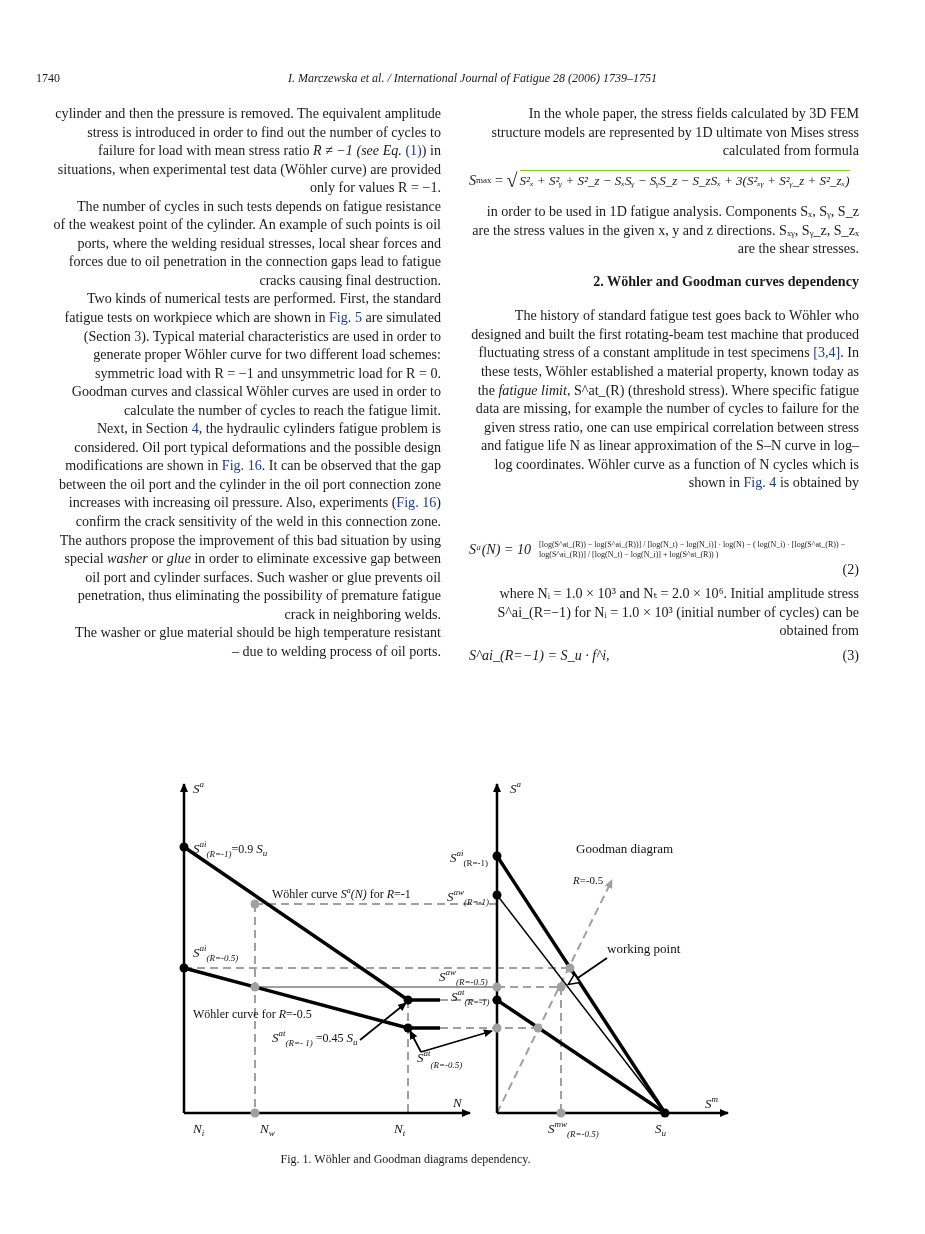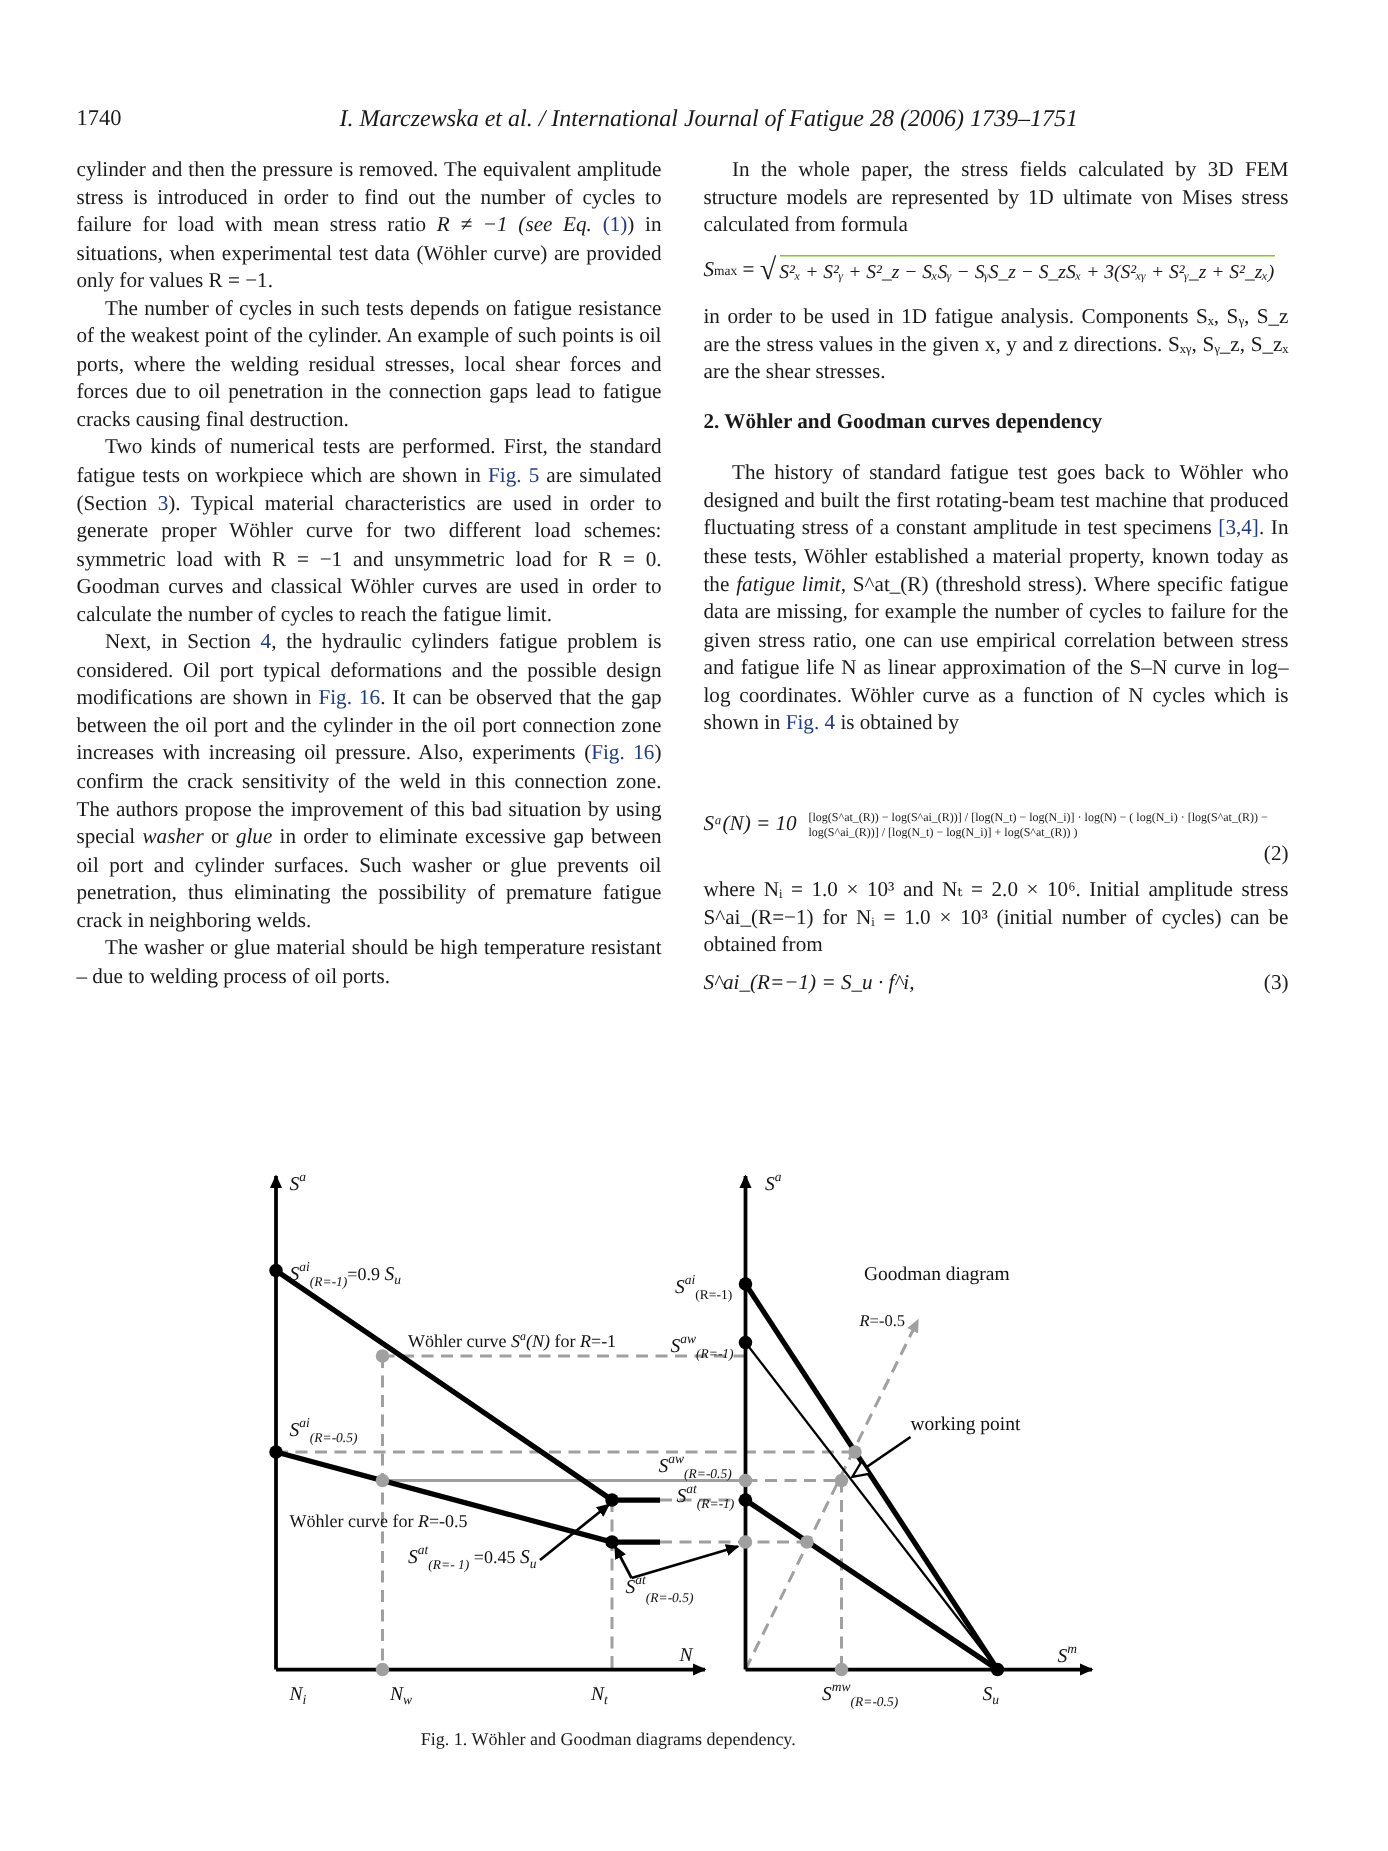--- a/index.html
+++ b/index.html
@@ -1,24 +1,24 @@
 <!DOCTYPE html>
 <html><head>
 <meta charset="utf-8">
 <style>
   html, body { margin: 0; padding: 0; background: #ffffff; }
   body { width: 925px; height: 1234px; position: relative; overflow: hidden;
          font-family: "Liberation Serif", "DejaVu Serif", serif; color: #1a1a1a; }
   .abs { position: absolute; }
-  .hdr-num { left: 51px; top: 71px; font-size: 15px; }
-  .hdr-title { left: 0; width: 925px; top: 71px; text-align: center; font-size: 16px; font-style: italic; padding-left: 20px; box-sizing: border-box;}
+  .hdr-num { left: 36px; top: 71px; font-size: 12px; }
+  .hdr-title { left: 0; width: 925px; top: 71px; text-align: center; font-size: 12px; font-style: italic; padding-left: 20px; box-sizing: border-box;}
   .col { position: absolute; font-size: 14.1px; line-height: 18.55px; text-align: justify; }
   .col-left { left: 51px; top: 104px; width: 390px; }
   .col-right { left: 469px; top: 104px; width: 390px; }
-  .col p { margin: 0; text-indent: 0; }
+  .col p { margin: 0; text-indent: 0; text-align: right; }
   .col p.ind { text-indent: 19px; }
   .col p.noind { text-indent: 0; }
   .link { color: #1e3a8a; }
   .it { font-style: italic; }
   .sec { font-weight: bold; margin: 14px 0 16px 0 !important; text-align: left; }
   .eq { display: flex; align-items: center; justify-content: space-between; margin: 0; text-align: left; }
   .eq-sm { font-size: 13px; }
   sub, sup { font-size: 9px; line-height: 0; }
   .sqrt-wrap { border-top: 1px solid #84cc16; padding-top: 1px; margin-left: 2px; }
   .exp-block { font-size: 8px; line-height: 10px; }

